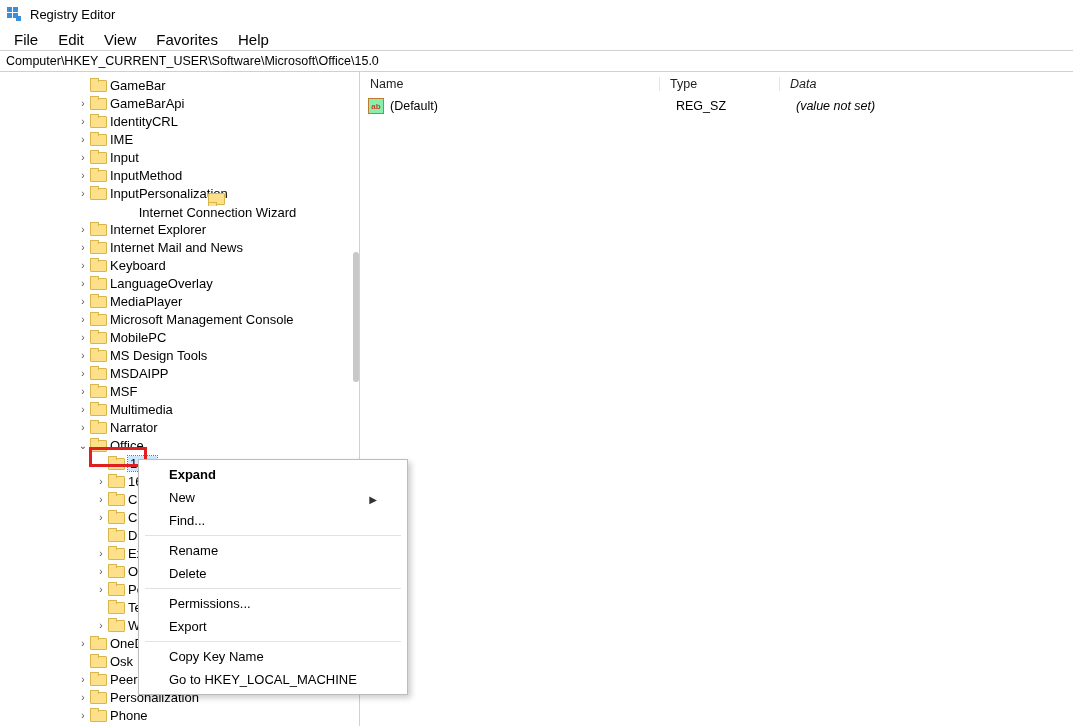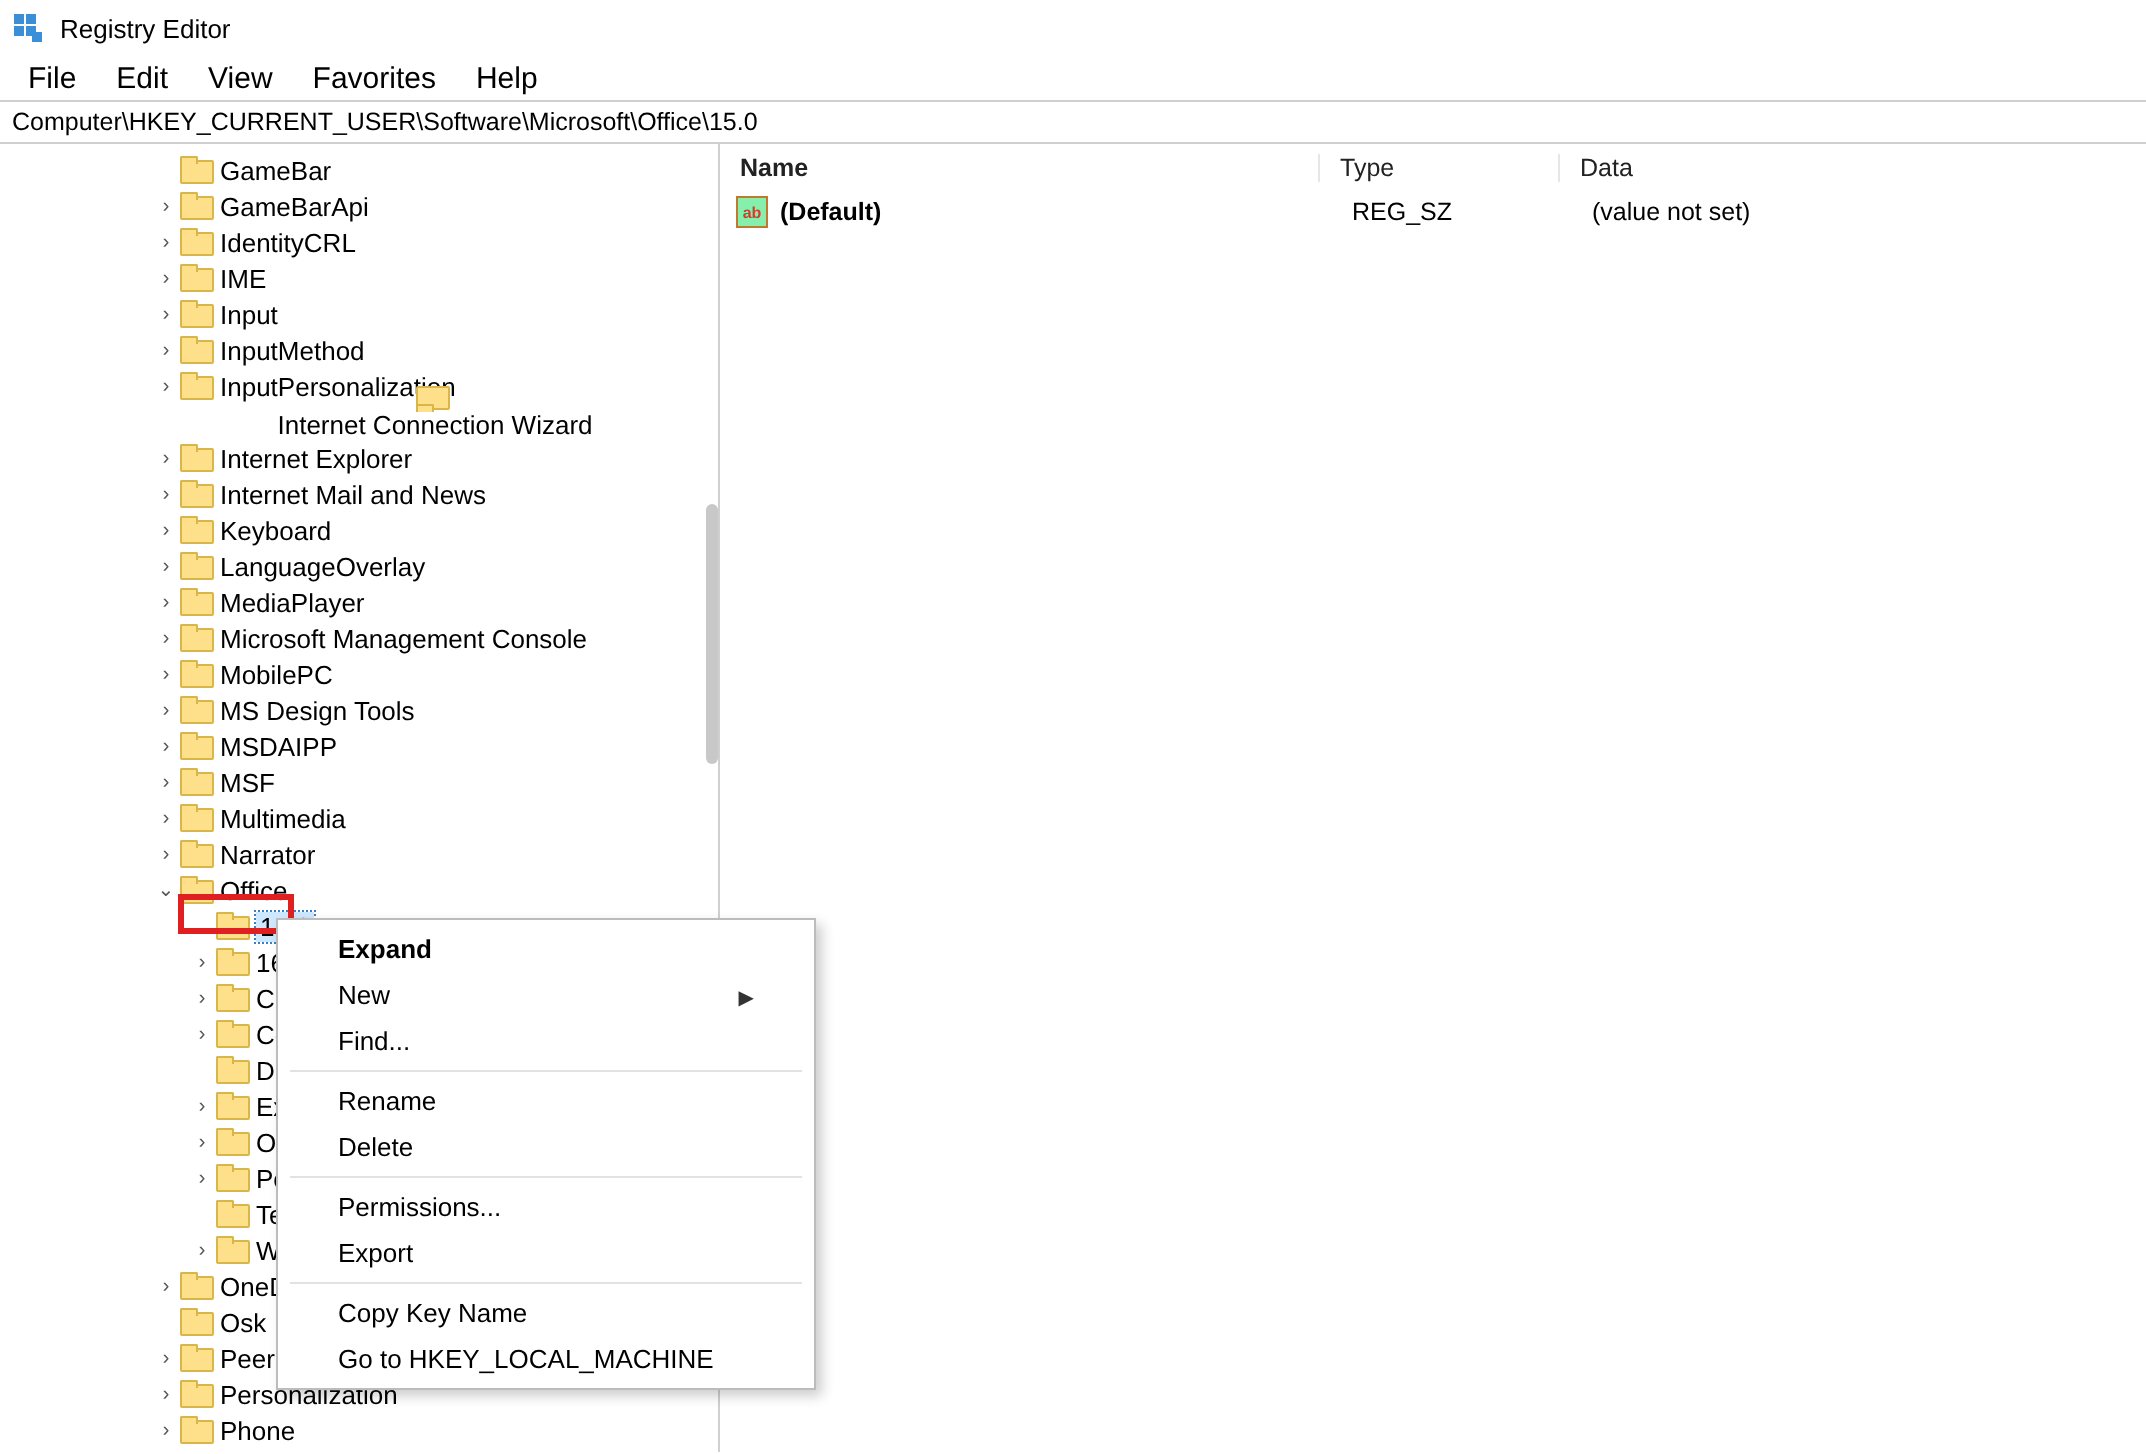--- a/index.html
+++ b/index.html
@@ -122,23 +122,23 @@
     flex: 1;
     position: relative;
   }
   .values-header {
     display: flex;
     align-items: center;
     height: 24px;
     font-size: 12.5px;
     color: #222;
   }
-  .col-name { width: 300px; padding-left: 10px; border-right: 1px solid #e6e6e6; font-weight: bold; }
+  .col-name { width: 300px; padding-left: 10px; border-right: 1px solid #e6e6e6; }
   .col-type { width: 120px; padding-left: 10px; border-right: 1px solid #e6e6e6; }
-  .col-data { flex: 1; padding-left: 10px; }
+  .col-data { flex: 1; padding-left: 10px; font-style: italic; }
   .values-row {
     display: flex;
     align-items: center;
     height: 20px;
     font-size: 12.5px;
   }
   .val-icon {
     width: 16px; height: 16px;
     margin-left: 8px;
     margin-right: 6px;

